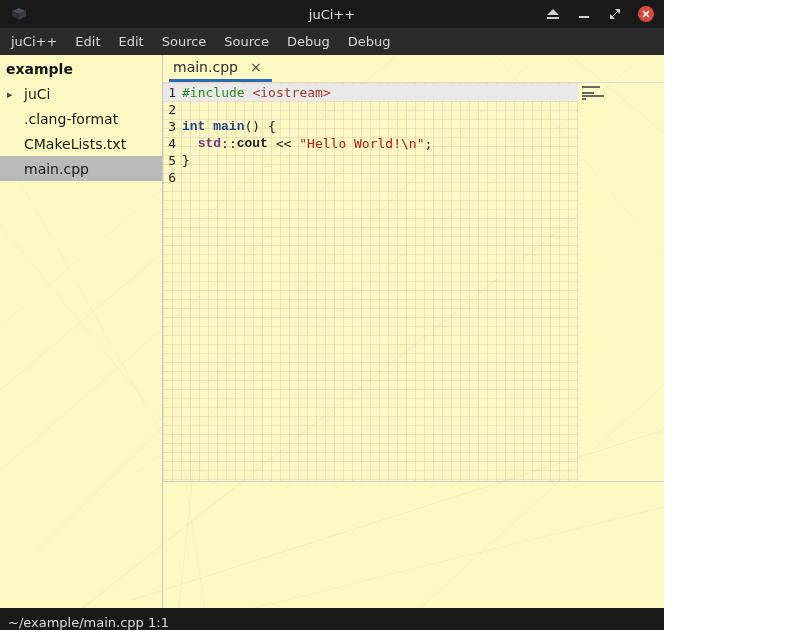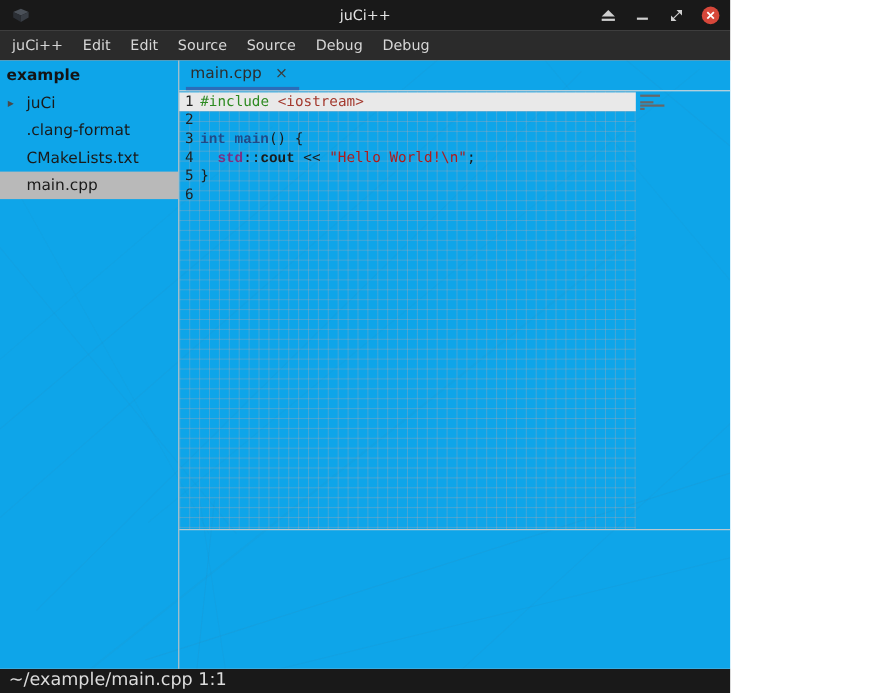--- a/index.html
+++ b/index.html
@@ -13,21 +13,21 @@
   .title{position:absolute;left:0;right:0;text-align:center;color:#e2e2e2;font-size:13px;pointer-events:none;}
   .win-controls{margin-left:auto;display:flex;align-items:center;gap:15px;position:relative;}
   .ctl{display:flex;align-items:center;justify-content:center;width:16px;height:16px;}
   .ctl.close{background:#d6473a;border-radius:50%;}
 
   
   .menubar{height:27px;background:#2b2b2b;display:flex;align-items:center;padding-left:2px;flex:none;}
   .menu-item{color:#d6d6d6;font-size:13px;padding:0 9px;}
 
   
-  .content{flex:1;position:relative;background:#0ea5e9;display:flex;min-height:0;}
+  .content{flex:1;position:relative;background:#fef9c3;display:flex;min-height:0;}
   .bg-art{position:absolute;left:0;top:0;width:100%;height:100%;pointer-events:none;}
 
   .sidebar{width:162px;flex:none;border-right:1px solid #c5c5c5;position:relative;
            display:flex;flex-direction:column;z-index:1;}
   .sidebar-header{font-size:14px;font-weight:bold;color:#141414;padding:6px 6px 4px 6px;}
   .tree-item{height:25px;display:flex;align-items:center;font-size:14px;color:#1a1a1a;
              padding-left:24px;position:relative;}
   .tree-item.selected{background:#b9b9b9;}
   .expander{position:absolute;left:7px;top:50%;transform:translateY(-50%);font-size:11px;color:#4a4a4a;}
 
@@ -48,22 +48,22 @@
   .code-line.hl{background:#e9e9e9;}
   .ln{width:10px;text-align:right;margin:0 6px 0 3px;color:#1f1f1f;flex:none;}
   .tok-keyword,.tok-func,.tok-ns,.tok-member{font-weight:bold;font-family:Liberation Mono, monospace;}
 
   .source-map{width:86px;flex:none;padding:3px 0 0 4px;box-sizing:border-box;}
   .map-mark{height:2px;margin-bottom:1px;background:#676767;}
 
   .terminal{flex:1;}
 
   
-  .statusbar{height:22px;flex:none;background:#191919;color:#dcdcdc;font-size:16px;
-             display:flex;align-items:flex-start;padding:0 8px;}
+  .statusbar{height:22px;flex:none;background:#191919;color:#dcdcdc;font-size:13px;
+             display:flex;align-items:flex-end;padding:0 8px;}
 </style>
 </head>
 <body>
 
 <div class="window">
 
   <div class="titlebar">
     <span class="app-logo">
       <svg width="18" height="14" viewBox="0 0 18 14">
         <polygon points="2,4 9,1 16,4 9,7" fill="#4a5058"></polygon>

